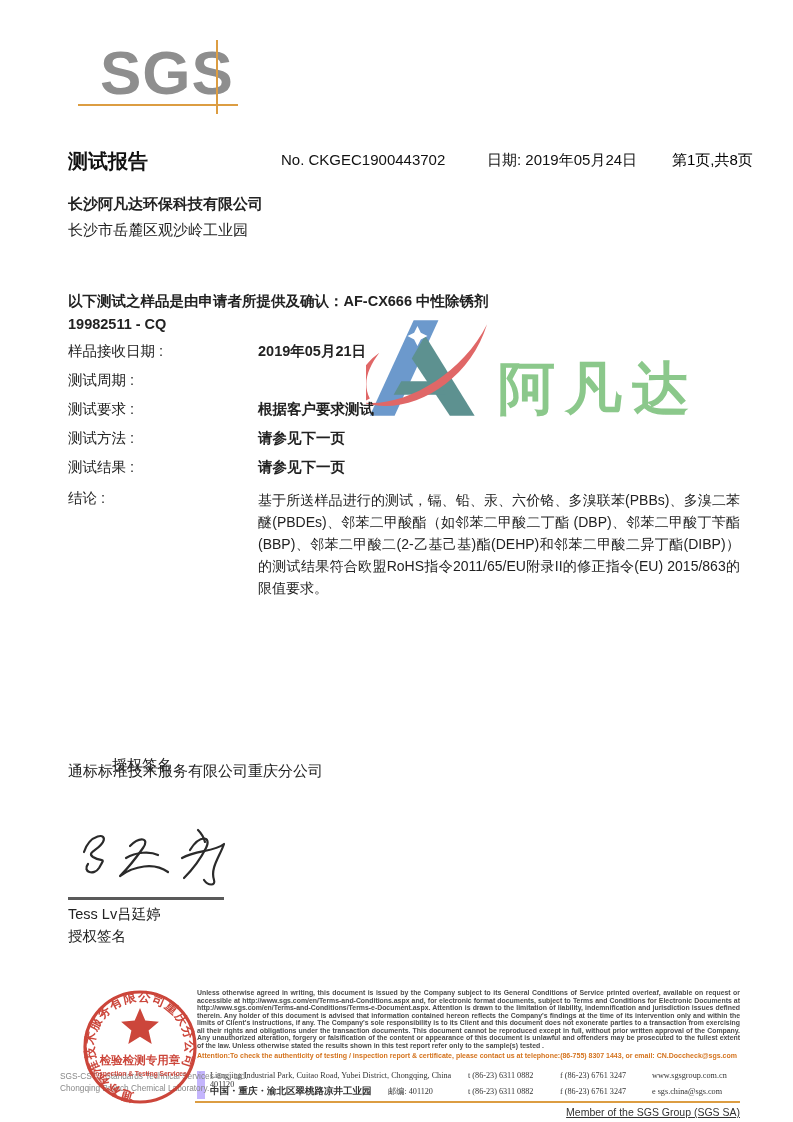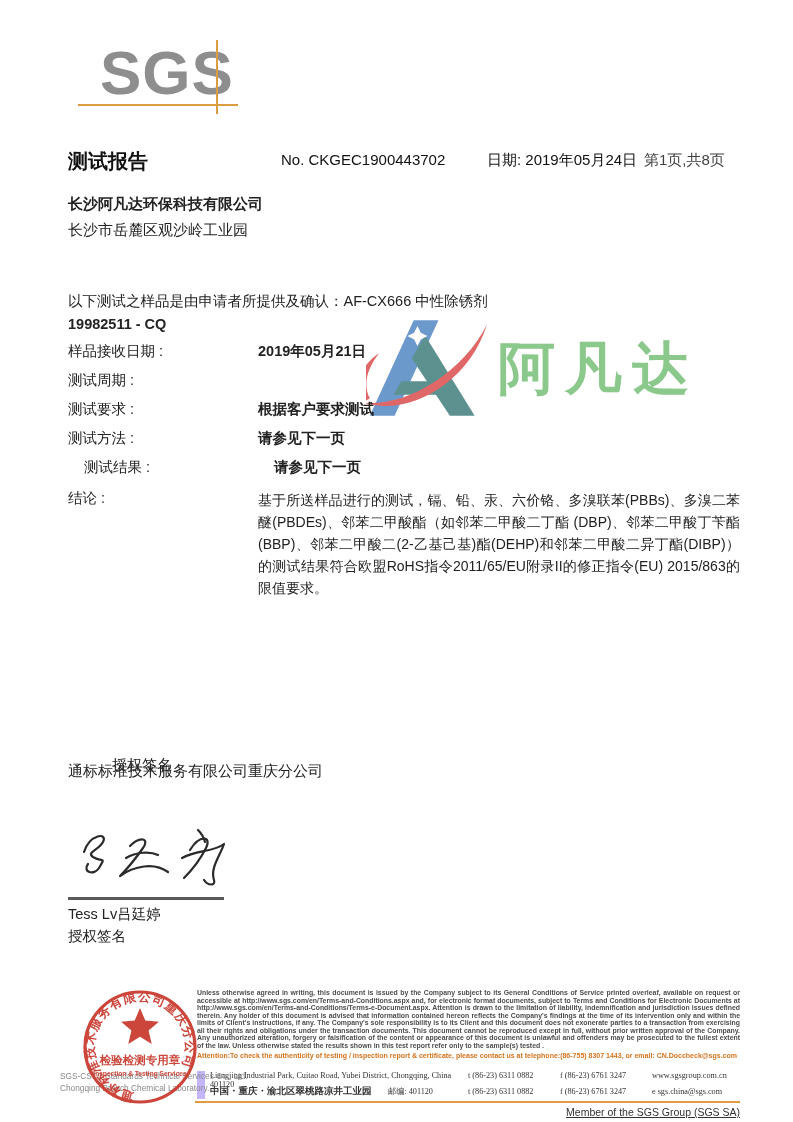--- a/index.html
+++ b/index.html
@@ -8,36 +8,36 @@
     font-family:"Liberation Sans","DejaVu Sans",sans-serif;color:#222;
   }
   
   .logo{position:absolute;left:100px;top:42px;font-size:62px;font-weight:700;color:#8e8e8e;letter-spacing:1px;line-height:62px;}
   .logo-vline{position:absolute;left:216px;top:40px;width:2px;height:74px;background:#dc9d42;}
   .logo-hline{position:absolute;left:78px;top:104px;width:160px;height:2px;background:#dc9d42;}
   
   .title{position:absolute;left:68px;top:148px;font-size:20px;font-weight:700;color:#111;}
   .report-no{position:absolute;left:281px;top:151px;font-size:15px;color:#111;}
   .report-date{position:absolute;left:487px;top:151px;font-size:15px;color:#111;}
-  .report-page{position:absolute;left:644px;top:151px;font-size:15px;color:#404040;}
+  .report-page{position:absolute;left:672px;top:151px;font-size:15px;color:#000000;}
   
   .client-name{position:absolute;left:68px;top:195px;font-size:15px;font-weight:bold;}
   .client-addr{position:absolute;left:68px;top:221px;font-size:15px;}
   
-  .sample{position:absolute;left:68px;top:292px;font-size:14.5px;}
+  .sample{position:absolute;left:68px;top:292px;font-size:14.5px;font-weight:bold;}
   
   .info{position:absolute;left:68px;top:316px;width:672px;z-index:2;}
   .info-row{display:flex;margin-bottom:10px;}
   .info-label{width:190px;font-size:14.5px;flex:none;}
   .info-value{font-size:14.5px;font-weight:700;}
   .concl-row{display:flex;margin-top:12px;}
   .concl-label{width:190px;font-size:14.5px;flex:none;}
   .concl-text{width:482px;font-size:14px;line-height:22px;text-align:justify;}
   
-  .watermark{position:absolute;left:366px;top:318px;width:340px;height:100px;z-index:1;display:flex;align-items:center;}
+  .watermark{position:absolute;left:366px;top:318px;width:340px;height:100px;z-index:1;display:flex;align-items:flex-end;}
   .wm-text{font-size:57px;font-weight:700;color:#8bc88b;letter-spacing:10px;line-height:60px;margin-left:10px;}
   
   .signoff-co{position:absolute;left:68px;top:762px;font-size:15px;}
   .signoff-label{position:absolute;left:68px;top:756px;font-size:15px;margin-left:44px;}
   .signature{position:absolute;left:72px;top:822px;z-index:2;}
   .sig-line{position:absolute;left:68px;top:897px;width:156px;height:3px;background:#5a5a5a;}
   .signer{position:absolute;left:68px;top:905px;font-size:14.5px;}
   .signer-role{position:absolute;left:68px;top:927px;font-size:14.5px;}
   
   .legal{position:absolute;left:197px;top:989px;width:543px;font-size:6.9px;line-height:7.5px;color:#4c4c4c;text-align:justify;font-weight:600;}
@@ -99,21 +99,21 @@
       <div class="info-label">测试周期 :</div>
     </div>
     <div class="info-row">
       <div class="info-label">测试要求 :</div>
       <div class="info-value">根据客户要求测试</div>
     </div>
     <div class="info-row">
       <div class="info-label">测试方法 :</div>
       <div class="info-value">请参见下一页</div>
     </div>
-    <div class="info-row" style="margin-bottom:12px;margin-left:16px;">
+    <div class="info-row" style="margin-bottom:12px;">
       <div class="info-label">测试结果 :</div>
       <div class="info-value">请参见下一页</div>
     </div>
     <div class="concl-row">
       <div class="concl-label">结论 :</div>
       <div class="concl-text">基于所送样品进行的测试，镉、铅、汞、六价铬、多溴联苯(PBBs)、多溴二苯醚(PBDEs)、邻苯二甲酸酯（如邻苯二甲酸二丁酯 (DBP)、邻苯二甲酸丁苄酯(BBP)、邻苯二甲酸二(2-乙基己基)酯(DEHP)和邻苯二甲酸二异丁酯(DIBP)）的测试结果符合欧盟RoHS指令2011/65/EU附录II的修正指令(EU) 2015/863的限值要求。</div>
     </div>
   </div>
 
   <div class="signoff-co">通标标准技术服务有限公司重庆分公司</div>

